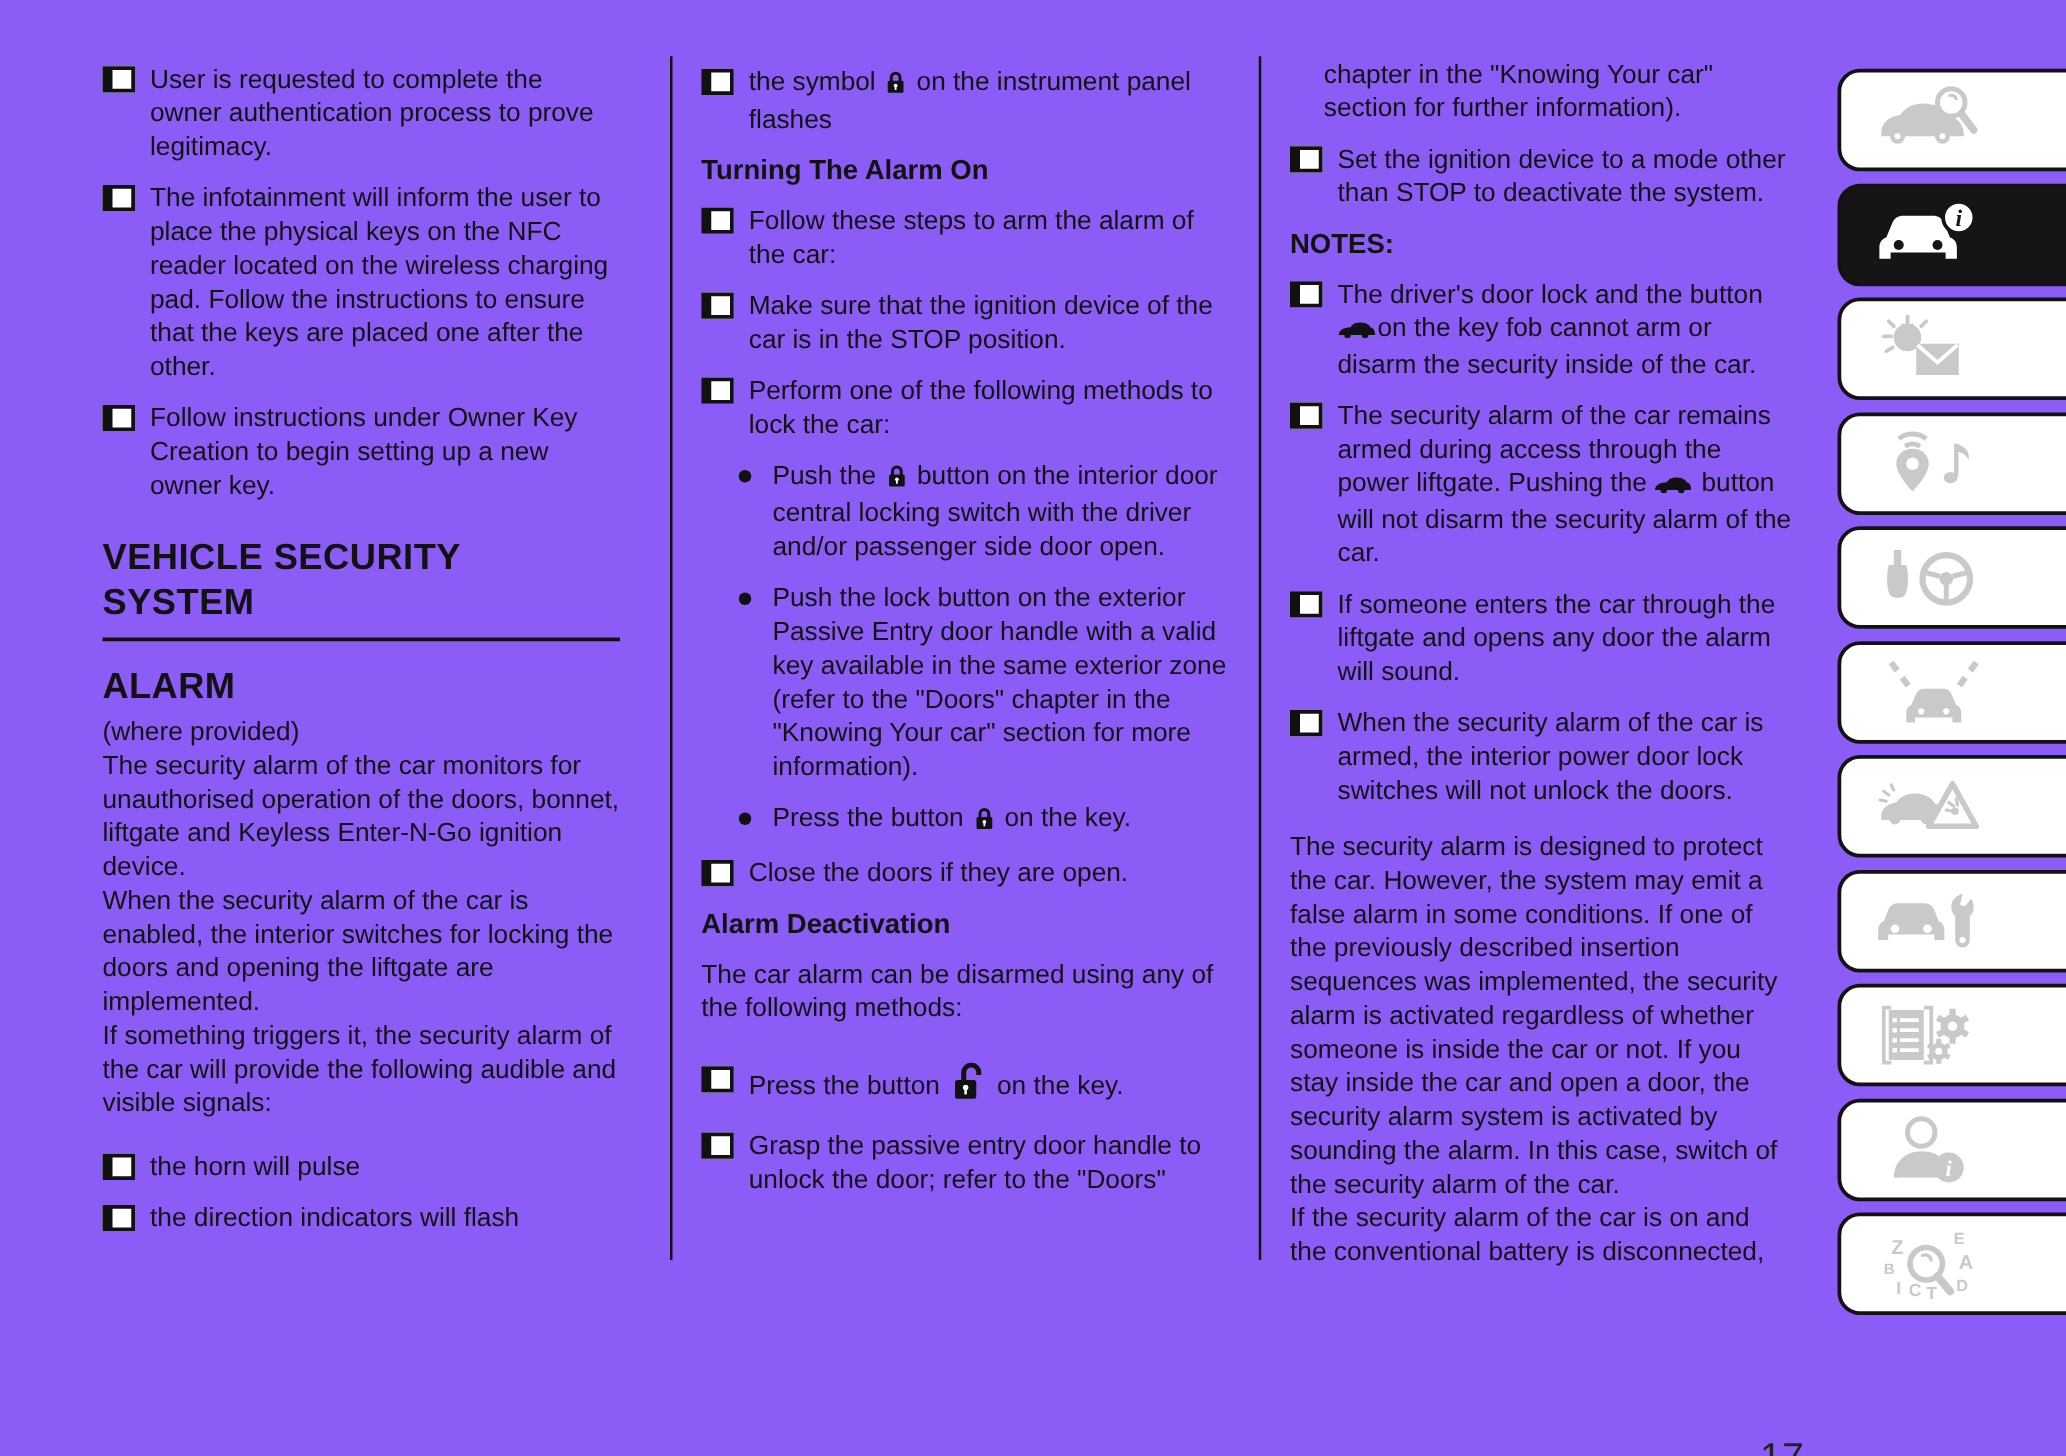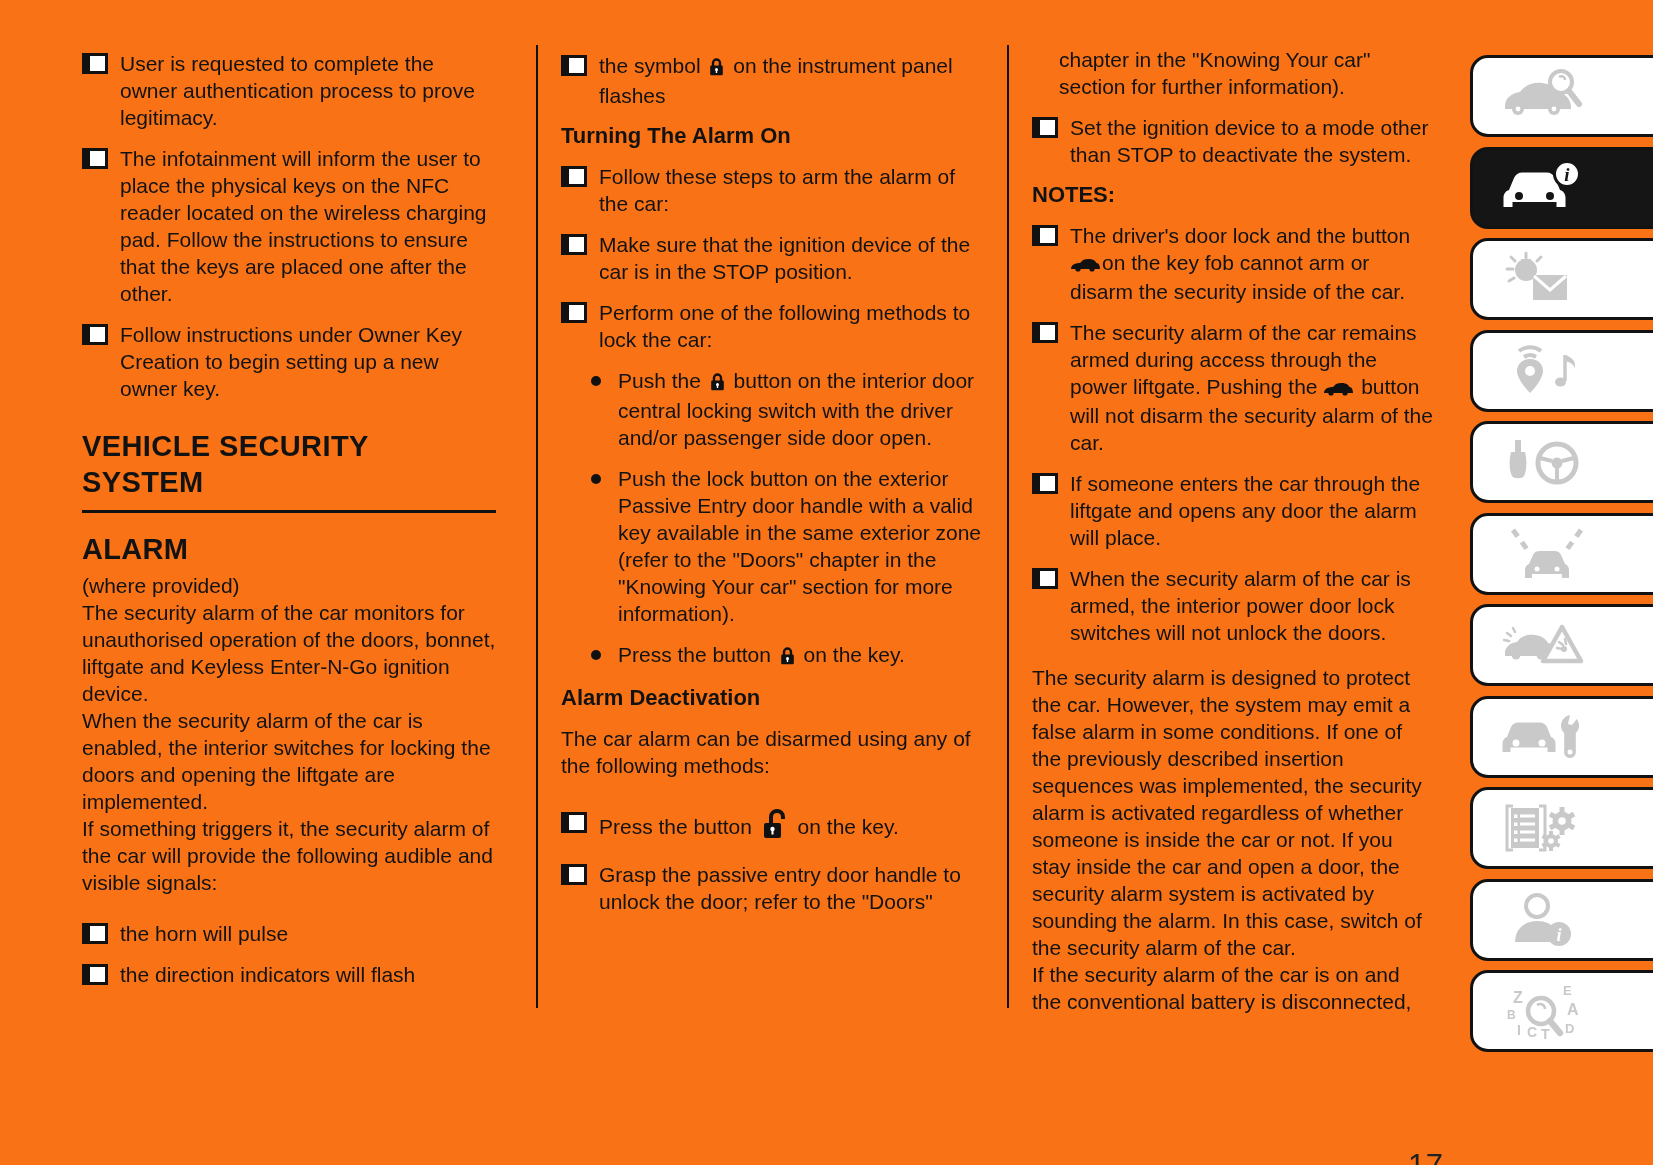--- a/index.html
+++ b/index.html
@@ -1,16 +1,16 @@
 <!DOCTYPE html>
 <html><head>
 <meta charset="utf-8">
 <style>
   html,body{margin:0;padding:0;background:#e8e8e8;}
-  .page{position:relative;width:1653px;height:1165px;background:#f97316;overflow:hidden;
+  .page{position:relative;width:1653px;height:1165px;background:#8b5cf6;overflow:hidden;
         font-family:"Liberation Sans",sans-serif;color:#121212;}
   .col{position:absolute;top:50px;font-size:21px;line-height:27px;}
   .col1{left:82px;width:414px;}
   .col2{left:561px;width:426px;top:52px;}
   .col3{left:1032px;width:402px;top:46px;}
   .vrule{position:absolute;top:45px;height:963px;width:2px;background:#111;}
   .vrule1{left:536px;} .vrule2{left:1007px;}
 
   .bullet{display:flex;margin:0 0 14px 0;}
   .cb{flex:0 0 auto;width:15px;height:15px;background:#fff;border:3px solid #111;
@@ -122,20 +122,24 @@
     <div class="sub">
       <span class="dot"></span>
       <div class="bt"><span>Press the button </span><span class="ic"><svg width="15" height="19" viewBox="0 0 15 19">
               <path d="M4 9 V6 a3.5 3.5 0 0 1 7 0 V9" fill="none" stroke="#111" stroke-width="2.4"></path>
               <rect x="1.2" y="8.6" width="12.6" height="9.6" rx="1.2" fill="#111"></rect>
               <circle cx="7.5" cy="12.4" r="1.5" fill="#fff"></circle>
               <rect x="6.8" y="12.8" width="1.4" height="3.2" fill="#fff"></rect>
             </svg></span><span> on the key.</span></div>
     </div>
 
+    <div class="bullet">
+      <span class="cb"></span>
+      <div class="bt">Close the doors if they are open.</div>
+    </div>
 
     <div class="h3" style="margin-top:10px">Alarm Deactivation</div>
     <div class="para">The car alarm can be disarmed using any of the following methods:</div>
 
     <div class="bullet" style="margin-top:30px">
       <span class="cb"></span>
       <div class="bt"><span>Press the button </span><span class="ic-big"><svg width="26" height="32" viewBox="0 0 26 32">
               <path d="M9 14 V8 a6 6 0 0 1 12 0 v2" fill="none" stroke="#111" stroke-width="4"></path>
               <rect x="2" y="14" width="17" height="15" rx="2" fill="#111"></rect>
               <circle cx="10.5" cy="20" r="2.2" fill="#fff"></circle>
@@ -171,21 +175,21 @@
     <div class="bullet">
       <span class="cb"></span>
       <div class="bt"><span>The security alarm of the car remains armed during access through the power liftgate. Pushing the </span><span class="ic-car"><svg width="30" height="14" viewBox="0 0 30 14">
               <path d="M1 11 c0-4 4-6 9-6 l3-3 c4-1.5 9-1.5 12 1 l1.5 2 c2.5 0 3.5 3 3.5 6 z" fill="#111"></path>
               <circle cx="8" cy="11" r="2.6" fill="#111"></circle>
               <circle cx="22" cy="11" r="2.6" fill="#111"></circle>
             </svg></span><span> button will not disarm the security alarm of the car.</span></div>
     </div>
     <div class="bullet">
       <span class="cb"></span>
-      <div class="bt">If someone enters the car through the liftgate and opens any door the alarm will place.</div>
+      <div class="bt">If someone enters the car through the liftgate and opens any door the alarm will sound.</div>
     </div>
     <div class="bullet">
       <span class="cb"></span>
       <div class="bt">When the security alarm of the car is armed, the interior power door lock switches will not unlock the doors.</div>
     </div>
 
     <div class="para" style="margin-top:18px">
       <div>The security alarm is designed to protect the car. However, the system may emit a false alarm in some conditions. If one of the previously described insertion sequences was implemented, the security alarm is activated regardless of whether someone is inside the car or not. If you stay inside the car and open a door, the security alarm system is activated by sounding the alarm. In this case, switch of the security alarm of the car.</div>
       <div>If the security alarm of the car is on and the conventional battery is disconnected,</div>
     </div>

